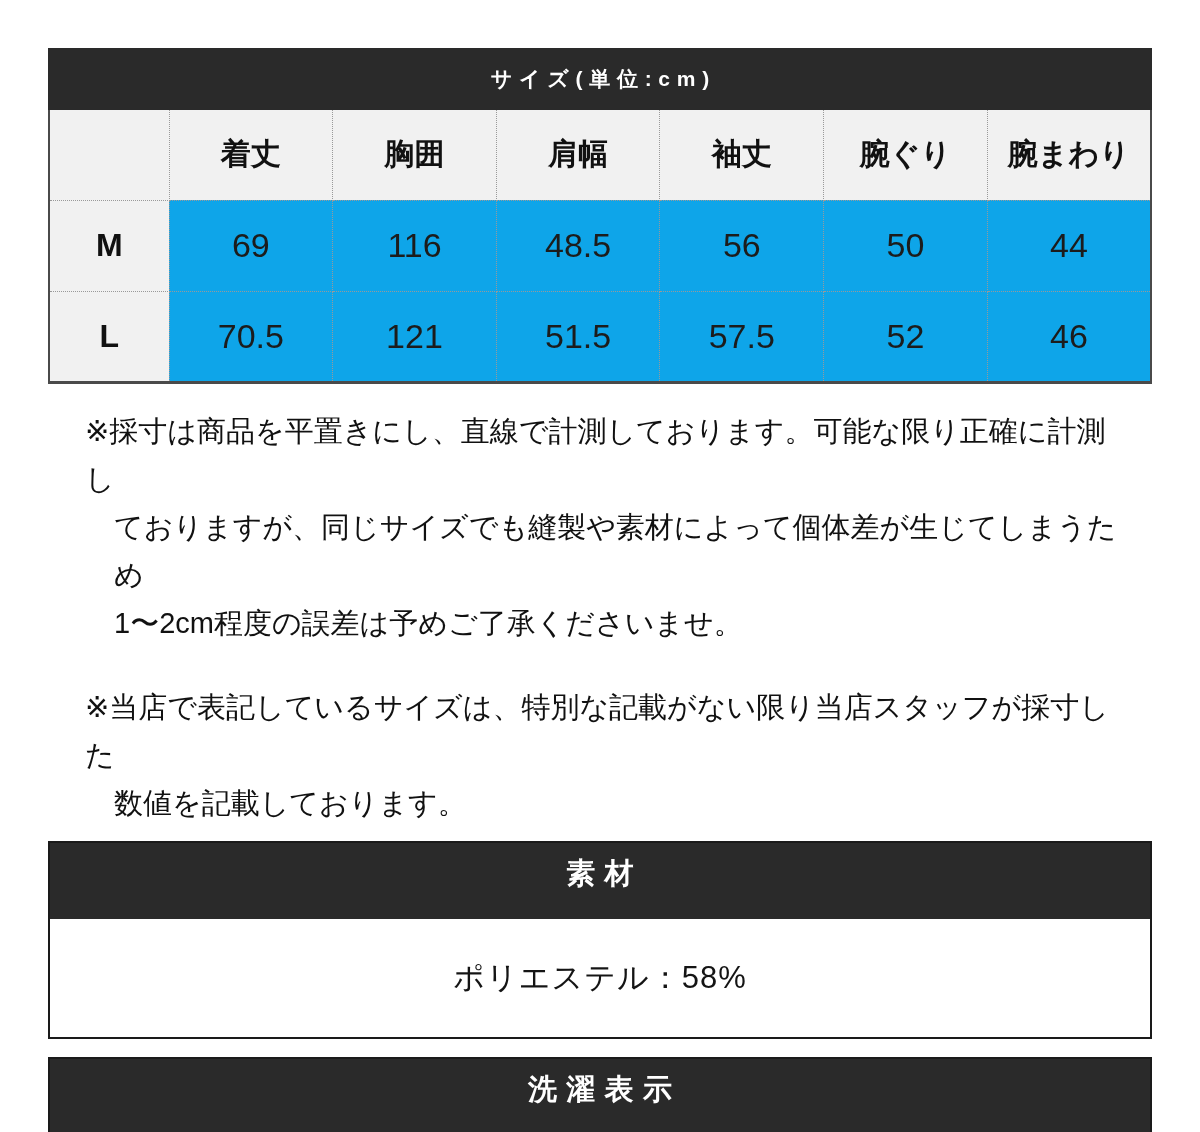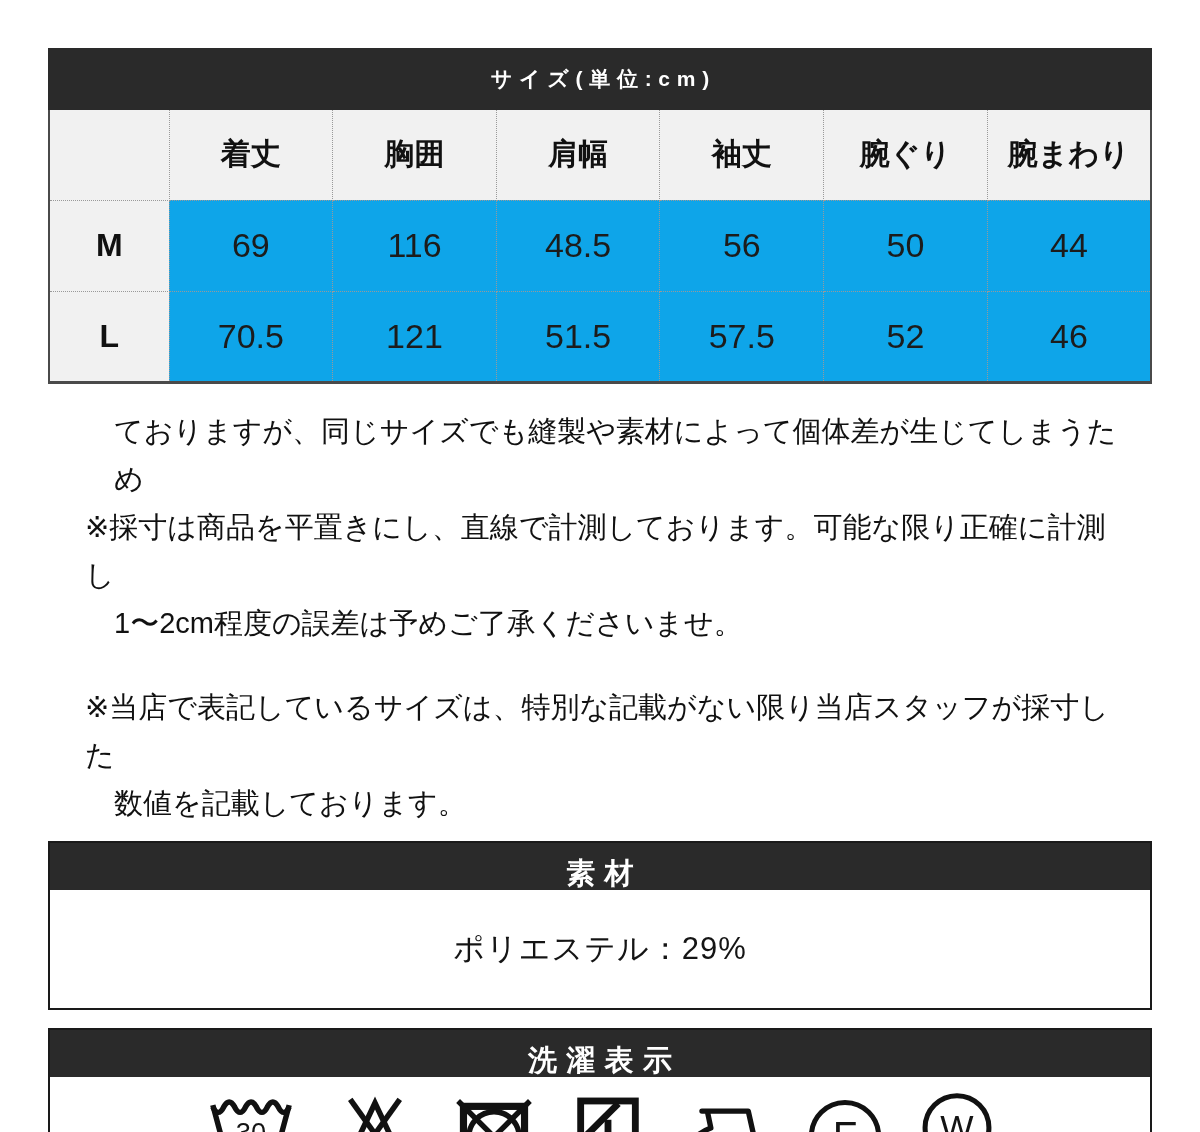--- a/index.html
+++ b/index.html
@@ -40,21 +40,21 @@
 
   
   .notes { margin-top:23px; padding-left:37px; padding-right:20px; }
   .note { font-size:29px; line-height:48px; color:#111; }
   .note + .note { margin-top:36px; }
   .nline { display:block; }
   .nline.cont { padding-left:29px; }
 
   
   .box { border:2px solid #1a1a1a; }
-  .box .bar { height:47px; line-height:60px; font-size:29px; }
+  .box .bar { height:76px; line-height:60px; font-size:29px; }
   .box-body {
     background:#fff; height:118px;
     display:flex; align-items:center; justify-content:center;
   }
   .material-box { margin-top:14px; }
   .material-text { font-size:31px; letter-spacing:1px; color:#141414; }
 
   .care-box { margin-top:18px; }
   .care-icons { display:flex; align-items:center; justify-content:center; gap:28px; }
   .care-icons svg { display:block; }
@@ -111,36 +111,36 @@
           <td>57.5</td>
           <td>52</td>
           <td>46</td>
         </tr>
       </tbody>
     </table>
   </section>
 
   <div class="notes">
     <p class="note">
+      <span class="nline first">※採寸は商品を平置きにし、直線で計測しております。可能な限り正確に計測し</span>
       <span class="nline cont">ておりますが、同じサイズでも縫製や素材によって個体差が生じてしまうため</span>
-      <span class="nline first">※採寸は商品を平置きにし、直線で計測しております。可能な限り正確に計測し</span>
       <span class="nline cont">1〜2cm程度の誤差は予めご了承くださいませ。</span>
     </p>
     <p class="note">
       <span class="nline first">※当店で表記しているサイズは、特別な記載がない限り当店スタッフが採寸した</span>
       <span class="nline cont">数値を記載しております。</span>
     </p>
   </div>
 
   <section class="box material-box">
     <div class="bar">
       <span>素材</span>
     </div>
     <div class="box-body">
-      <span class="material-text">ポリエステル：29%</span>
+      <span class="material-text">ポリエステル：58%</span>
     </div>
   </section>
 
   <section class="box care-box">
     <div class="bar">
       <span>洗濯表示</span>
     </div>
     <div class="box-body care-icons">
 
       <svg width="100" height="88" viewBox="0 0 110 92">

